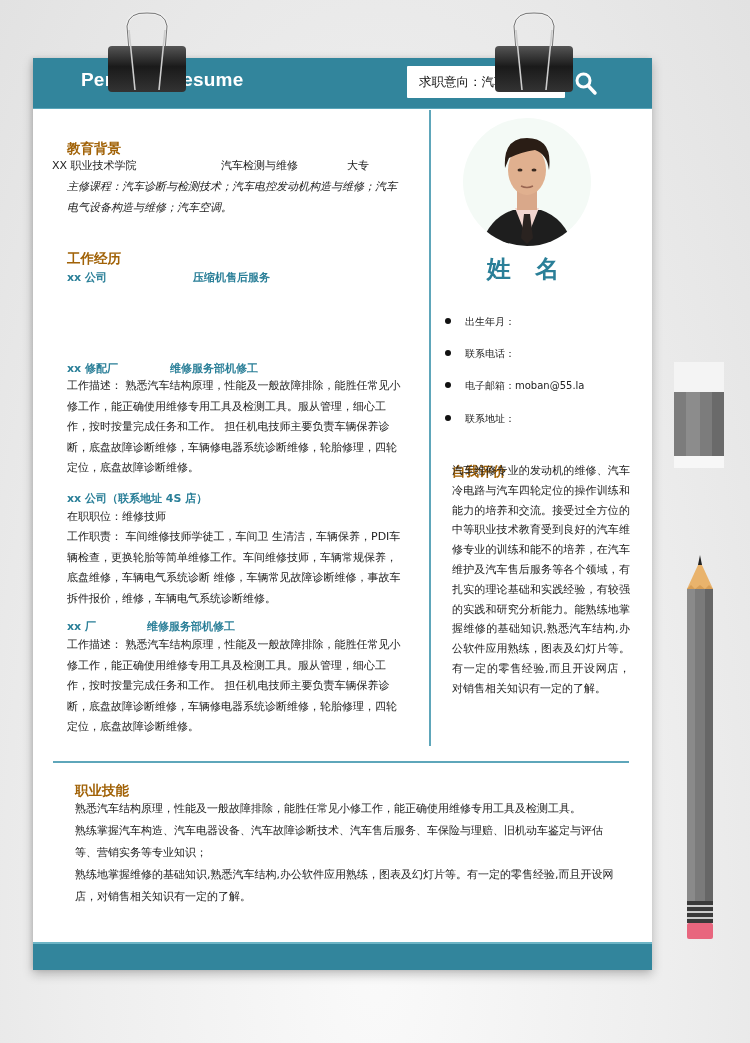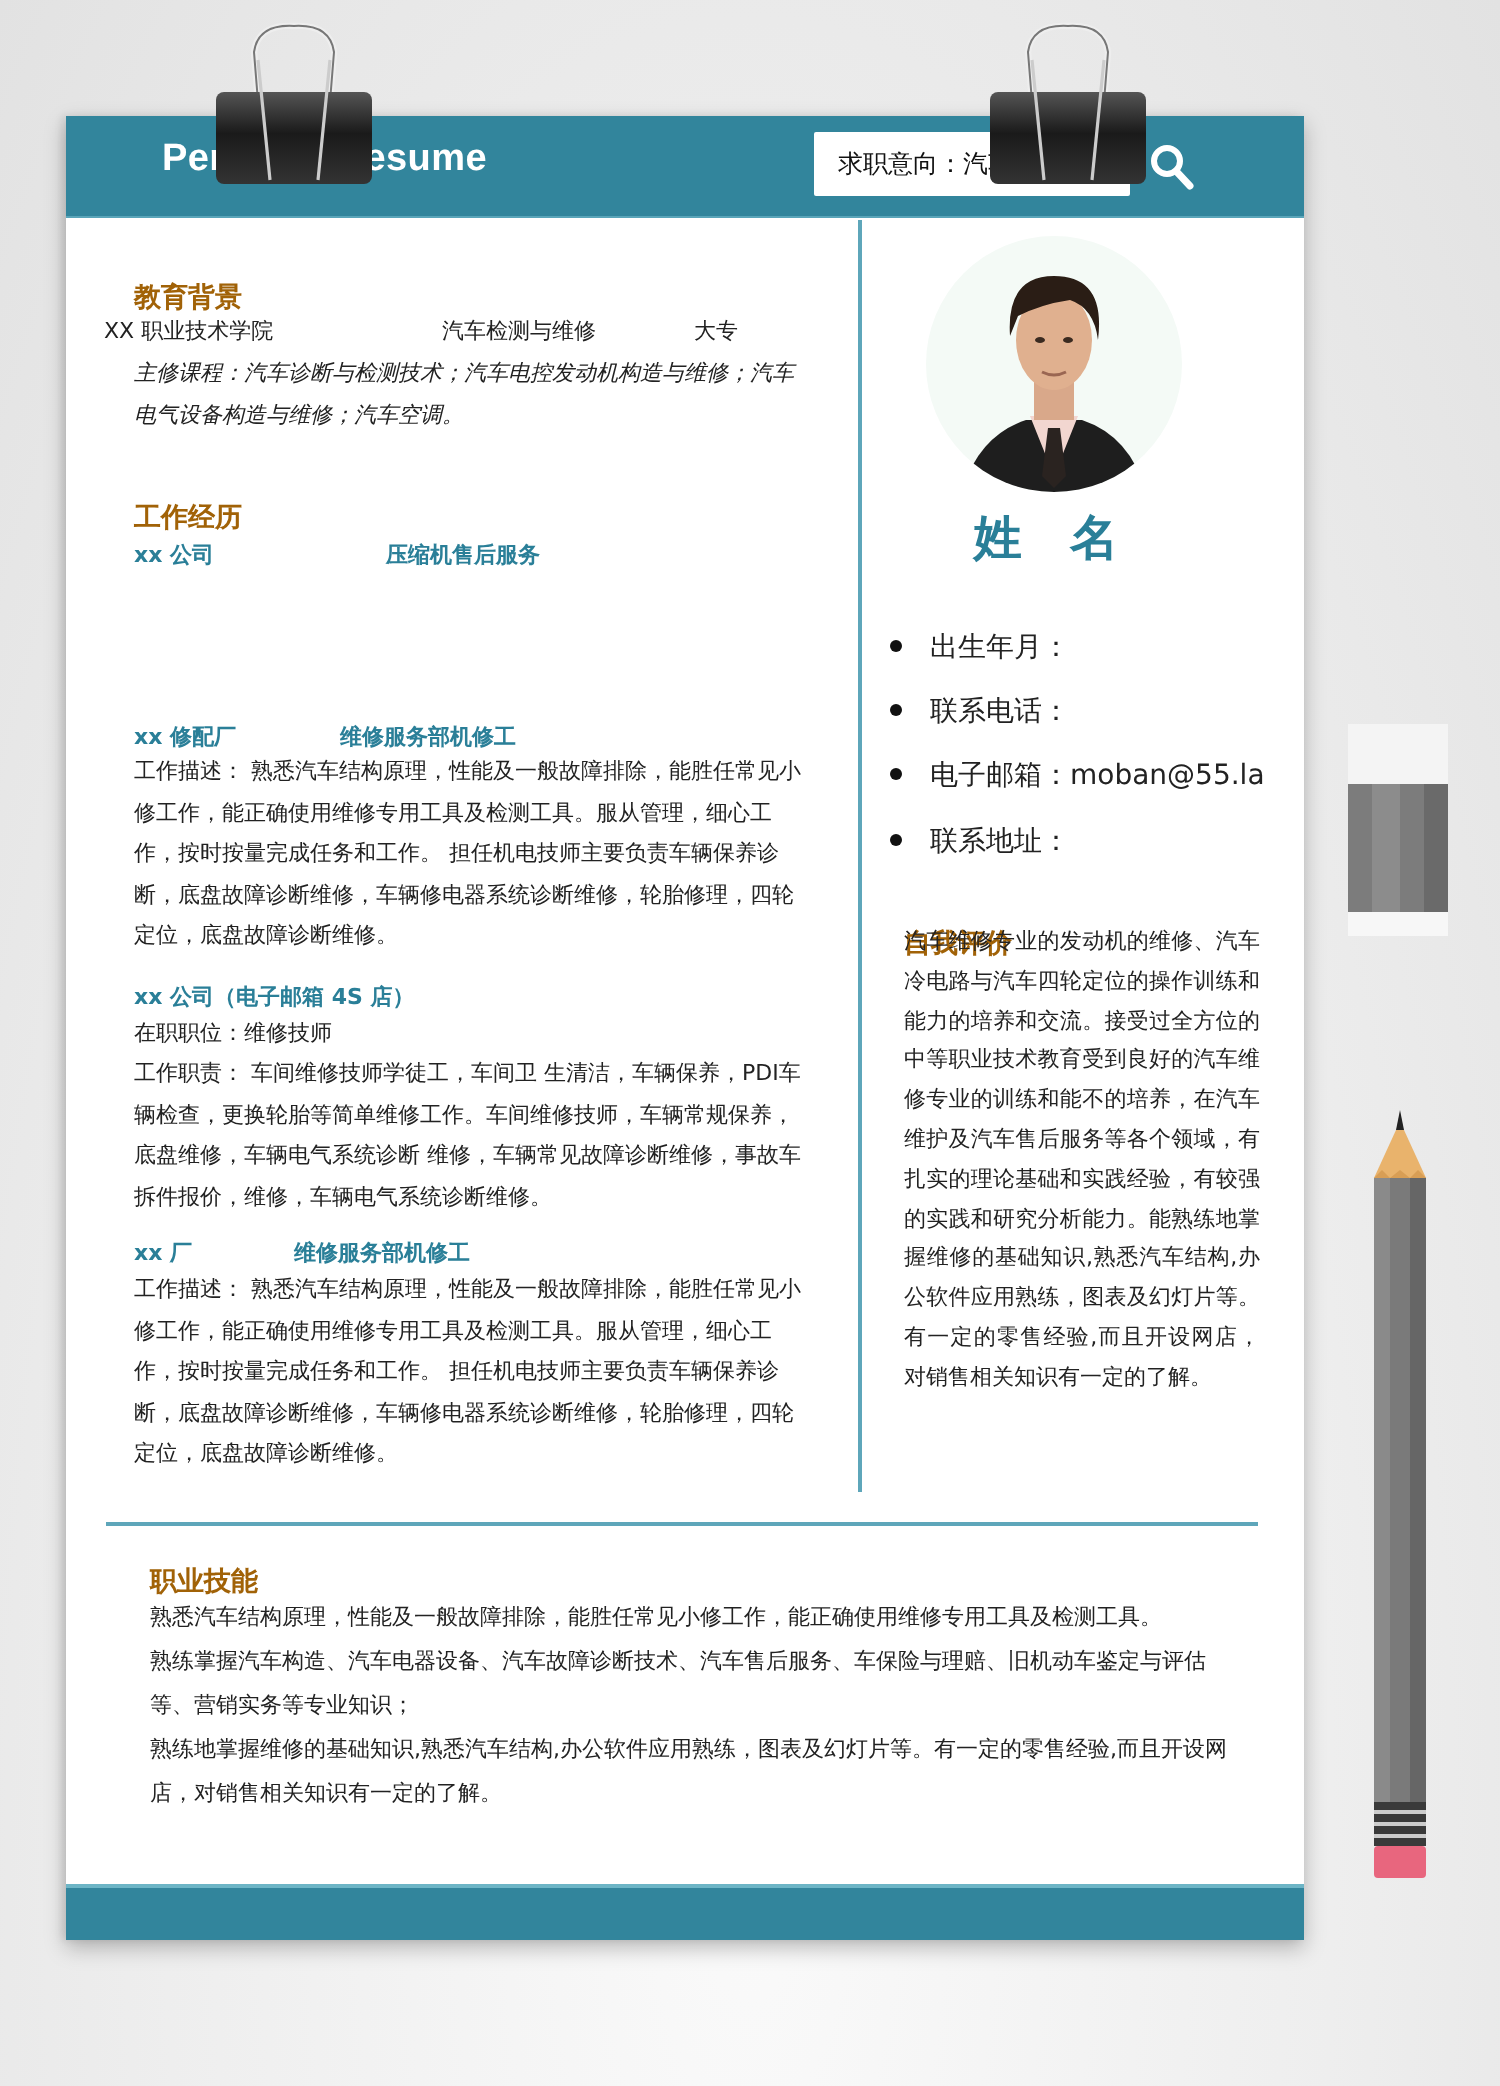--- a/index.html
+++ b/index.html
@@ -49,21 +49,21 @@
     position:absolute; color:#2a7f98; font-weight:bold; font-size:11px;
   }
   .photo {
     position:absolute; left:430px; top:60px; width:128px; height:128px; border-radius:50%;
     background:#f4faf6; overflow:hidden;
   }
   .name {
     position:absolute; left:424px; top:195px; width:140px; text-align:center;
     color:#2a7f98; font-weight:bold; font-size:24px; letter-spacing:8px;
   }
-  .info-item { position:absolute; left:412px; font-size:14px; color:#222; }
+  .info-item { position:absolute; left:412px; font-size:10px; color:#222; }
   .info-item .dot {
     display:inline-block; width:6px; height:6px; border-radius:50%; background:#111;
     margin-right:14px; vertical-align:middle; position:relative; top:-1px;
   }
   .self-text {
     position:absolute; left:419px; top:403px; width:178px; font-size:11px;
     line-height:19.8px; color:#222; text-align:justify;
   }
   .skills-text {
     position:absolute; left:42px; top:740px; width:540px; font-size:11px;
@@ -98,21 +98,21 @@
 
   <div class="sec-title" style="left:34px;top:192px;">工作经历</div>
 
   <div class="sub" style="left:34px;top:212px;">xx 公司</div>
   <div class="sub" style="left:160px;top:212px;">压缩机售后服务</div>
 
   <div class="sub" style="left:34px;top:303px;">xx 修配厂</div>
   <div class="sub" style="left:137px;top:303px;">维修服务部机修工</div>
   <div class="txt" style="left:34px;top:318px;width:336px;">工作描述：   熟悉汽车结构原理，性能及一般故障排除，能胜任常见小修工作，能正确使用维修专用工具及检测工具。服从管理，细心工作，按时按量完成任务和工作。 担任机电技师主要负责车辆保养诊断，底盘故障诊断维修，车辆修电器系统诊断维修，轮胎修理，四轮定位，底盘故障诊断维修。</div>
 
-  <div class="sub" style="left:34px;top:433px;">xx 公司（电子邮箱 4S 店）</div>
+  <div class="sub" style="left:34px;top:433px;">xx 公司（联系地址 4S 店）</div>
   <div class="txt" style="left:34px;top:449px;">在职职位：维修技师</div>
   <div class="txt" style="left:34px;top:469px;width:336px;">工作职责： 车间维修技师学徒工，车间卫 生清洁，车辆保养，PDI车辆检查，更换轮胎等简单维修工作。车间维修技师，车辆常规保养，底盘维修，车辆电气系统诊断 维修，车辆常见故障诊断维修，事故车拆件报价，维修，车辆电气系统诊断维修。</div>
 
   <div class="sub" style="left:34px;top:561px;">xx 厂</div>
   <div class="sub" style="left:114px;top:561px;">维修服务部机修工</div>
   <div class="txt" style="left:34px;top:577px;width:336px;">工作描述：   熟悉汽车结构原理，性能及一般故障排除，能胜任常见小修工作，能正确使用维修专用工具及检测工具。服从管理，细心工作，按时按量完成任务和工作。 担任机电技师主要负责车辆保养诊断，底盘故障诊断维修，车辆修电器系统诊断维修，轮胎修理，四轮定位，底盘故障诊断维修。</div>
 
   <div class="vdivider"></div>
 
   <div class="photo">

